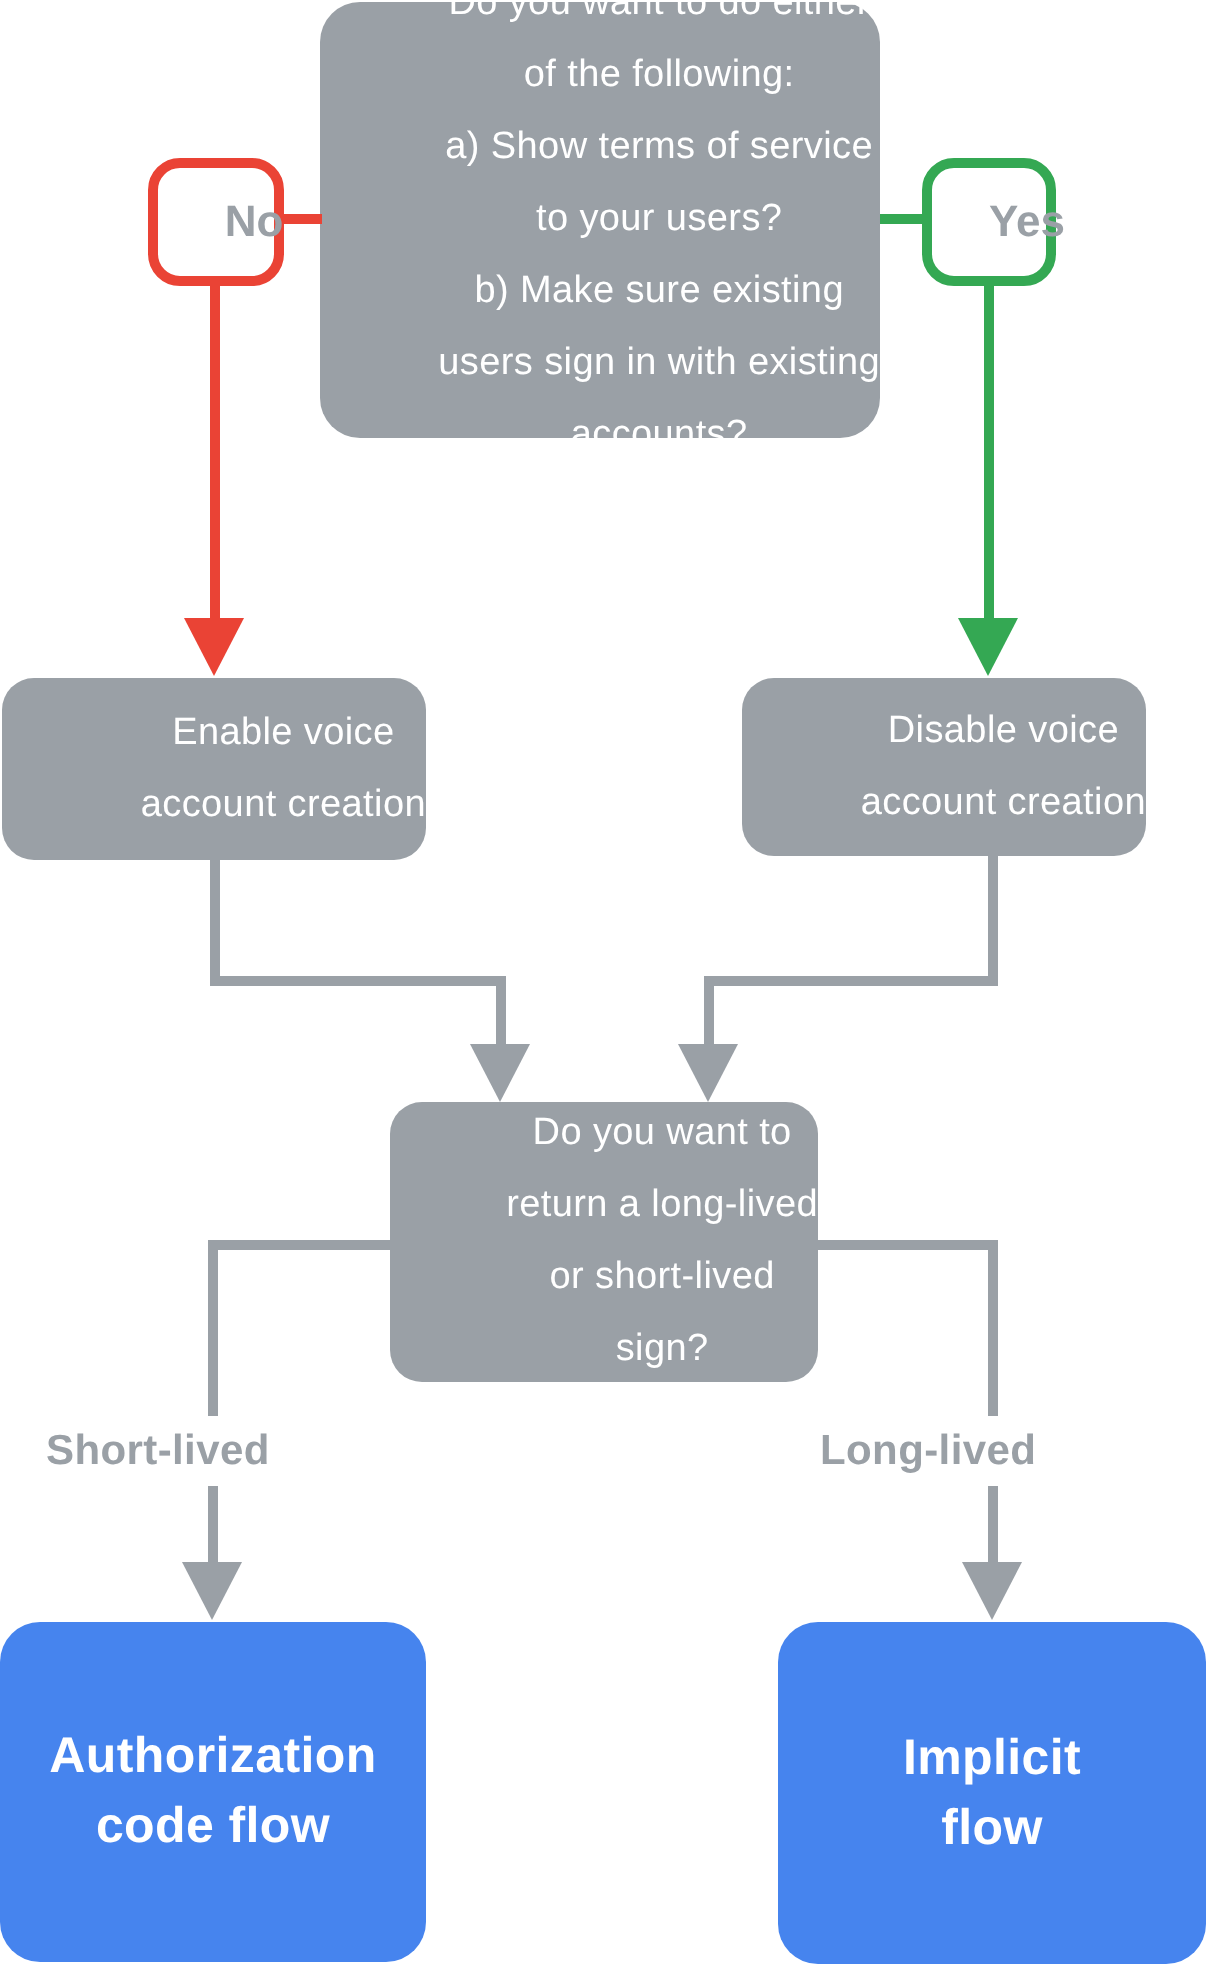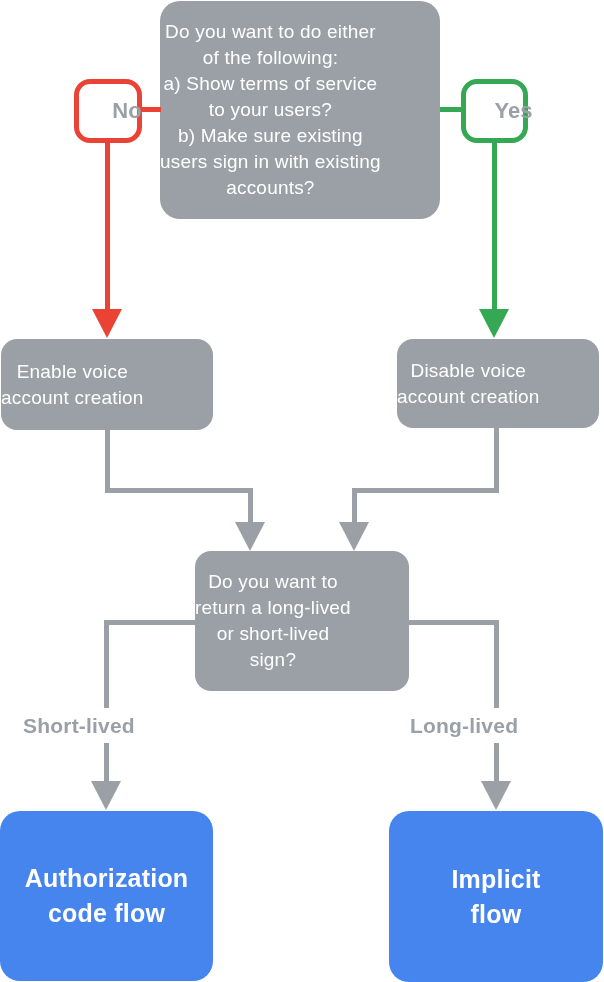--- a/index.html
+++ b/index.html
@@ -22,25 +22,25 @@
     background: var(--bg);
     overflow: hidden;
   }
 
   .node {
     position: absolute;
     background: var(--node_gray);
     color: var(--text_white);
     display: flex;
     align-items: center;
-    justify-content: flex-start;
+    justify-content: flex-end;
     text-align: center;
     white-space: pre-line;
     font-size: 19px;
-    line-height: 26px;
+    line-height: 36px;
     letter-spacing: 0.2px;
   }
   .node.big-radius { border-radius: 20px; }
   .node.small-radius { border-radius: 16px; }
 
   .result {
     position: absolute;
     background: var(--result_blue);
     color: var(--text_white);
     display: flex;
@@ -125,21 +125,21 @@
   <div class="badge yes" style="left:461px; top:79px; width:67px; height:64px;">
     <span>Yes</span>
   </div>
   <div class="line green" style="left:492px; top:142px; width:5px; height:167px;"></div>
   <div class="arrow-down green" style="left:479px; top:309px;"></div>
 
   <div class="node small-radius" style="left:1px; top:339px; width:212px; height:91px;">
     <span>Enable voice
 account creation</span>
   </div>
-  <div class="node small-radius" style="left:397px; top:339px; width:202px; height:89px;">
+  <div class="node small-radius" style="left:371px; top:339px; width:202px; height:89px;">
     <span>Disable voice
 account creation</span>
   </div>
 
   <div class="line gray" style="left:105px; top:430px; width:5px; height:63px;"></div>
   <div class="line gray" style="left:105px; top:488px; width:148px; height:5px;"></div>
   <div class="line gray" style="left:248px; top:488px; width:5px; height:36px;"></div>
   <div class="arrow-down gray" style="left:235px; top:522px;"></div>
 
   <div class="line gray" style="left:494px; top:428px; width:5px; height:65px;"></div>

